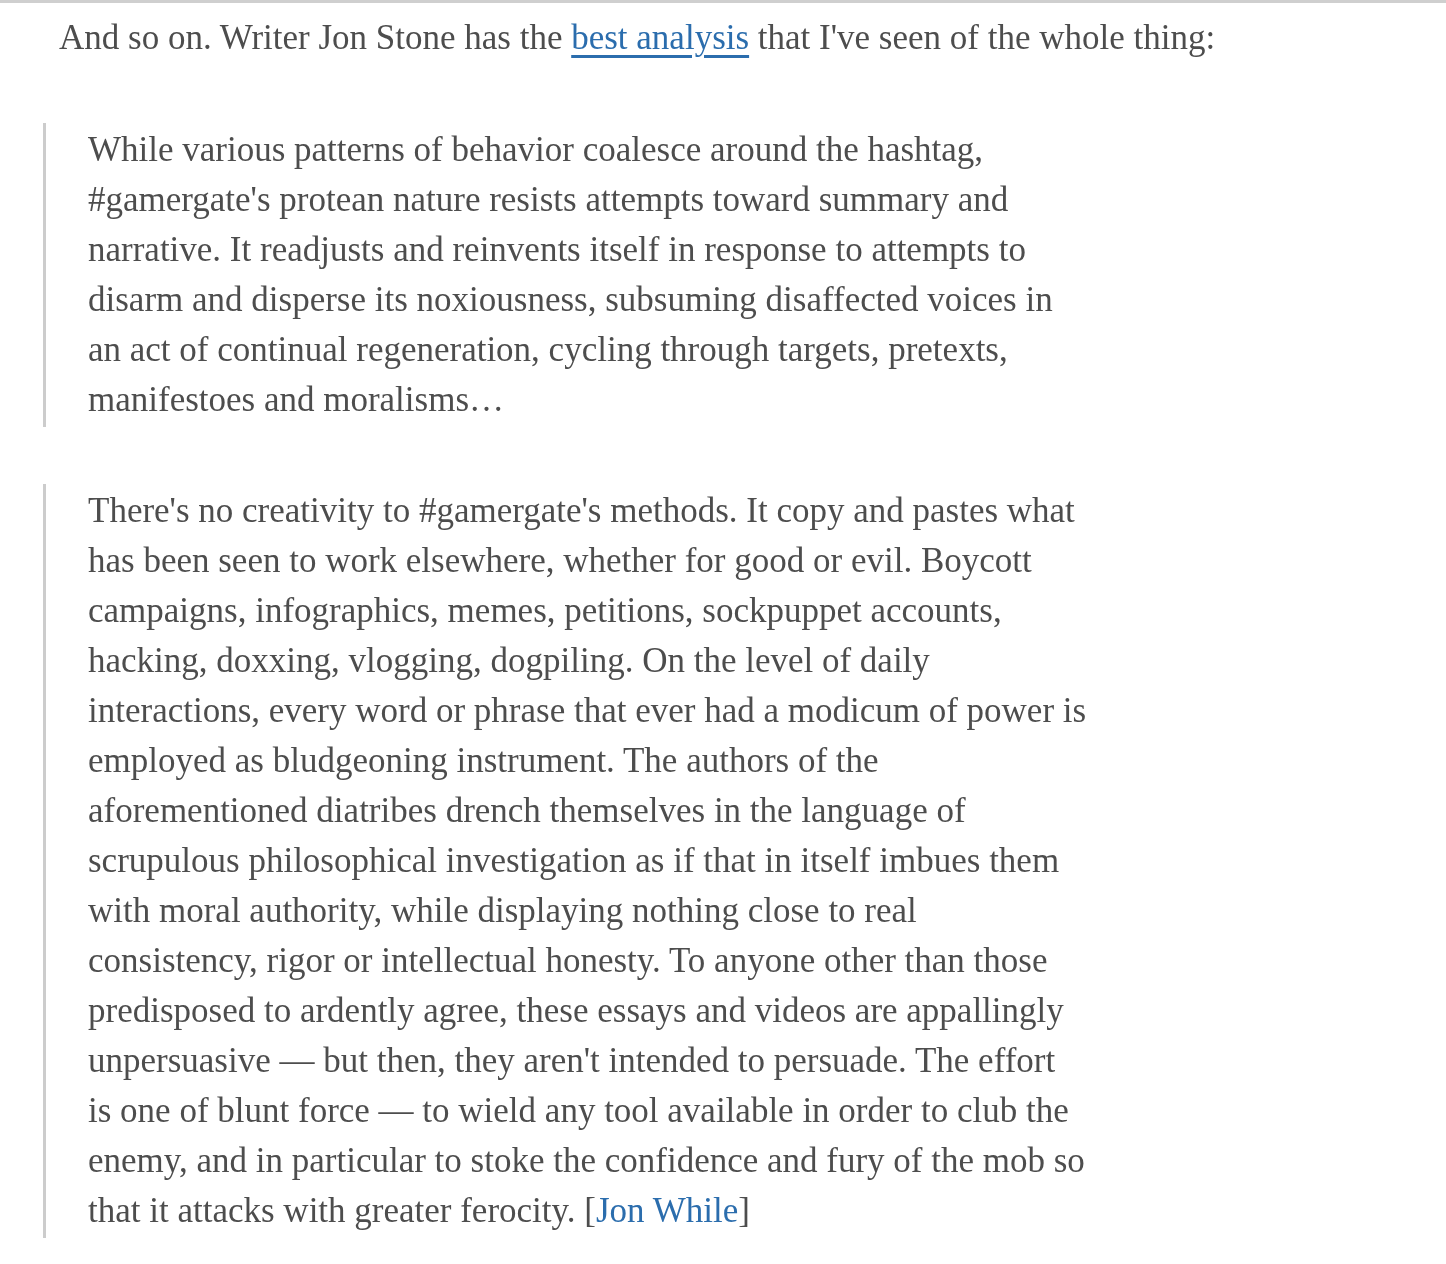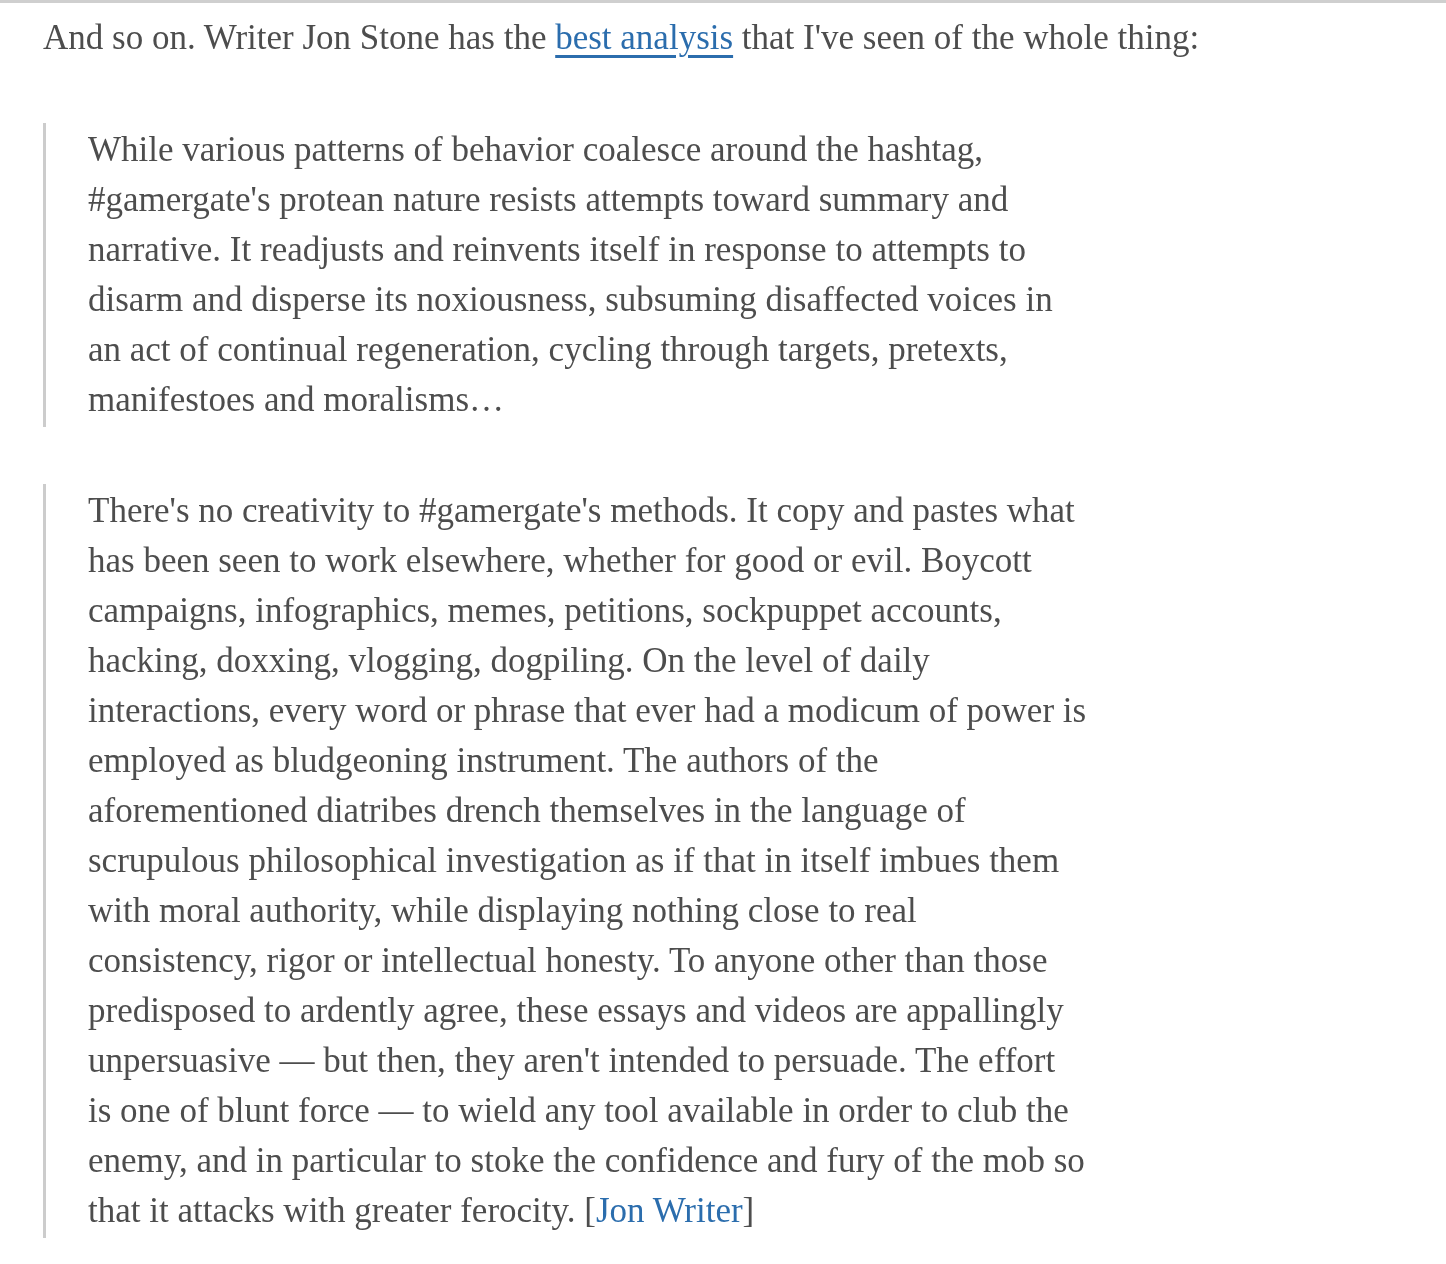--- a/index.html
+++ b/index.html
@@ -18,21 +18,21 @@
   }
   .top-divider {
     height: 3px;
     width: 100%;
     background: var(--divider, #cfcfcf);
   }
   .content {
     padding: 10px 30px 0 43px;
   }
   .intro {
-    margin: 0 0 60px 0;
+    margin: 0 0 60px 16px;
   }
   blockquote.quote {
     margin: 0 0 57px 0;
     border-left: 3px solid var(--quote_border, #cccccc);
     padding: 2px 160px 2px 42px;
     white-space: pre-line;
   }
   a.link {
     color: var(--link, #2b6dad);
     text-decoration: none;
@@ -65,15 +65,15 @@
 interactions, every word or phrase that ever had a modicum of power is
 employed as bludgeoning instrument. The authors of the
 aforementioned diatribes drench themselves in the language of
 scrupulous philosophical investigation as if that in itself imbues them
 with moral authority, while displaying nothing close to real
 consistency, rigor or intellectual honesty. To anyone other than those
 predisposed to ardently agree, these essays and videos are appallingly
 unpersuasive — but then, they aren't intended to persuade. The effort
 is one of blunt force — to wield any tool available in order to club the
 enemy, and in particular to stoke the confidence and fury of the mob so
-that it attacks with greater ferocity. [</span><a href="#" class="link">Jon Writer</a><span>]</span></blockquote>
+that it attacks with greater ferocity. [</span><a href="#" class="link">Jon While</a><span>]</span></blockquote>
   </div>
 </div>
 
 </body></html>

